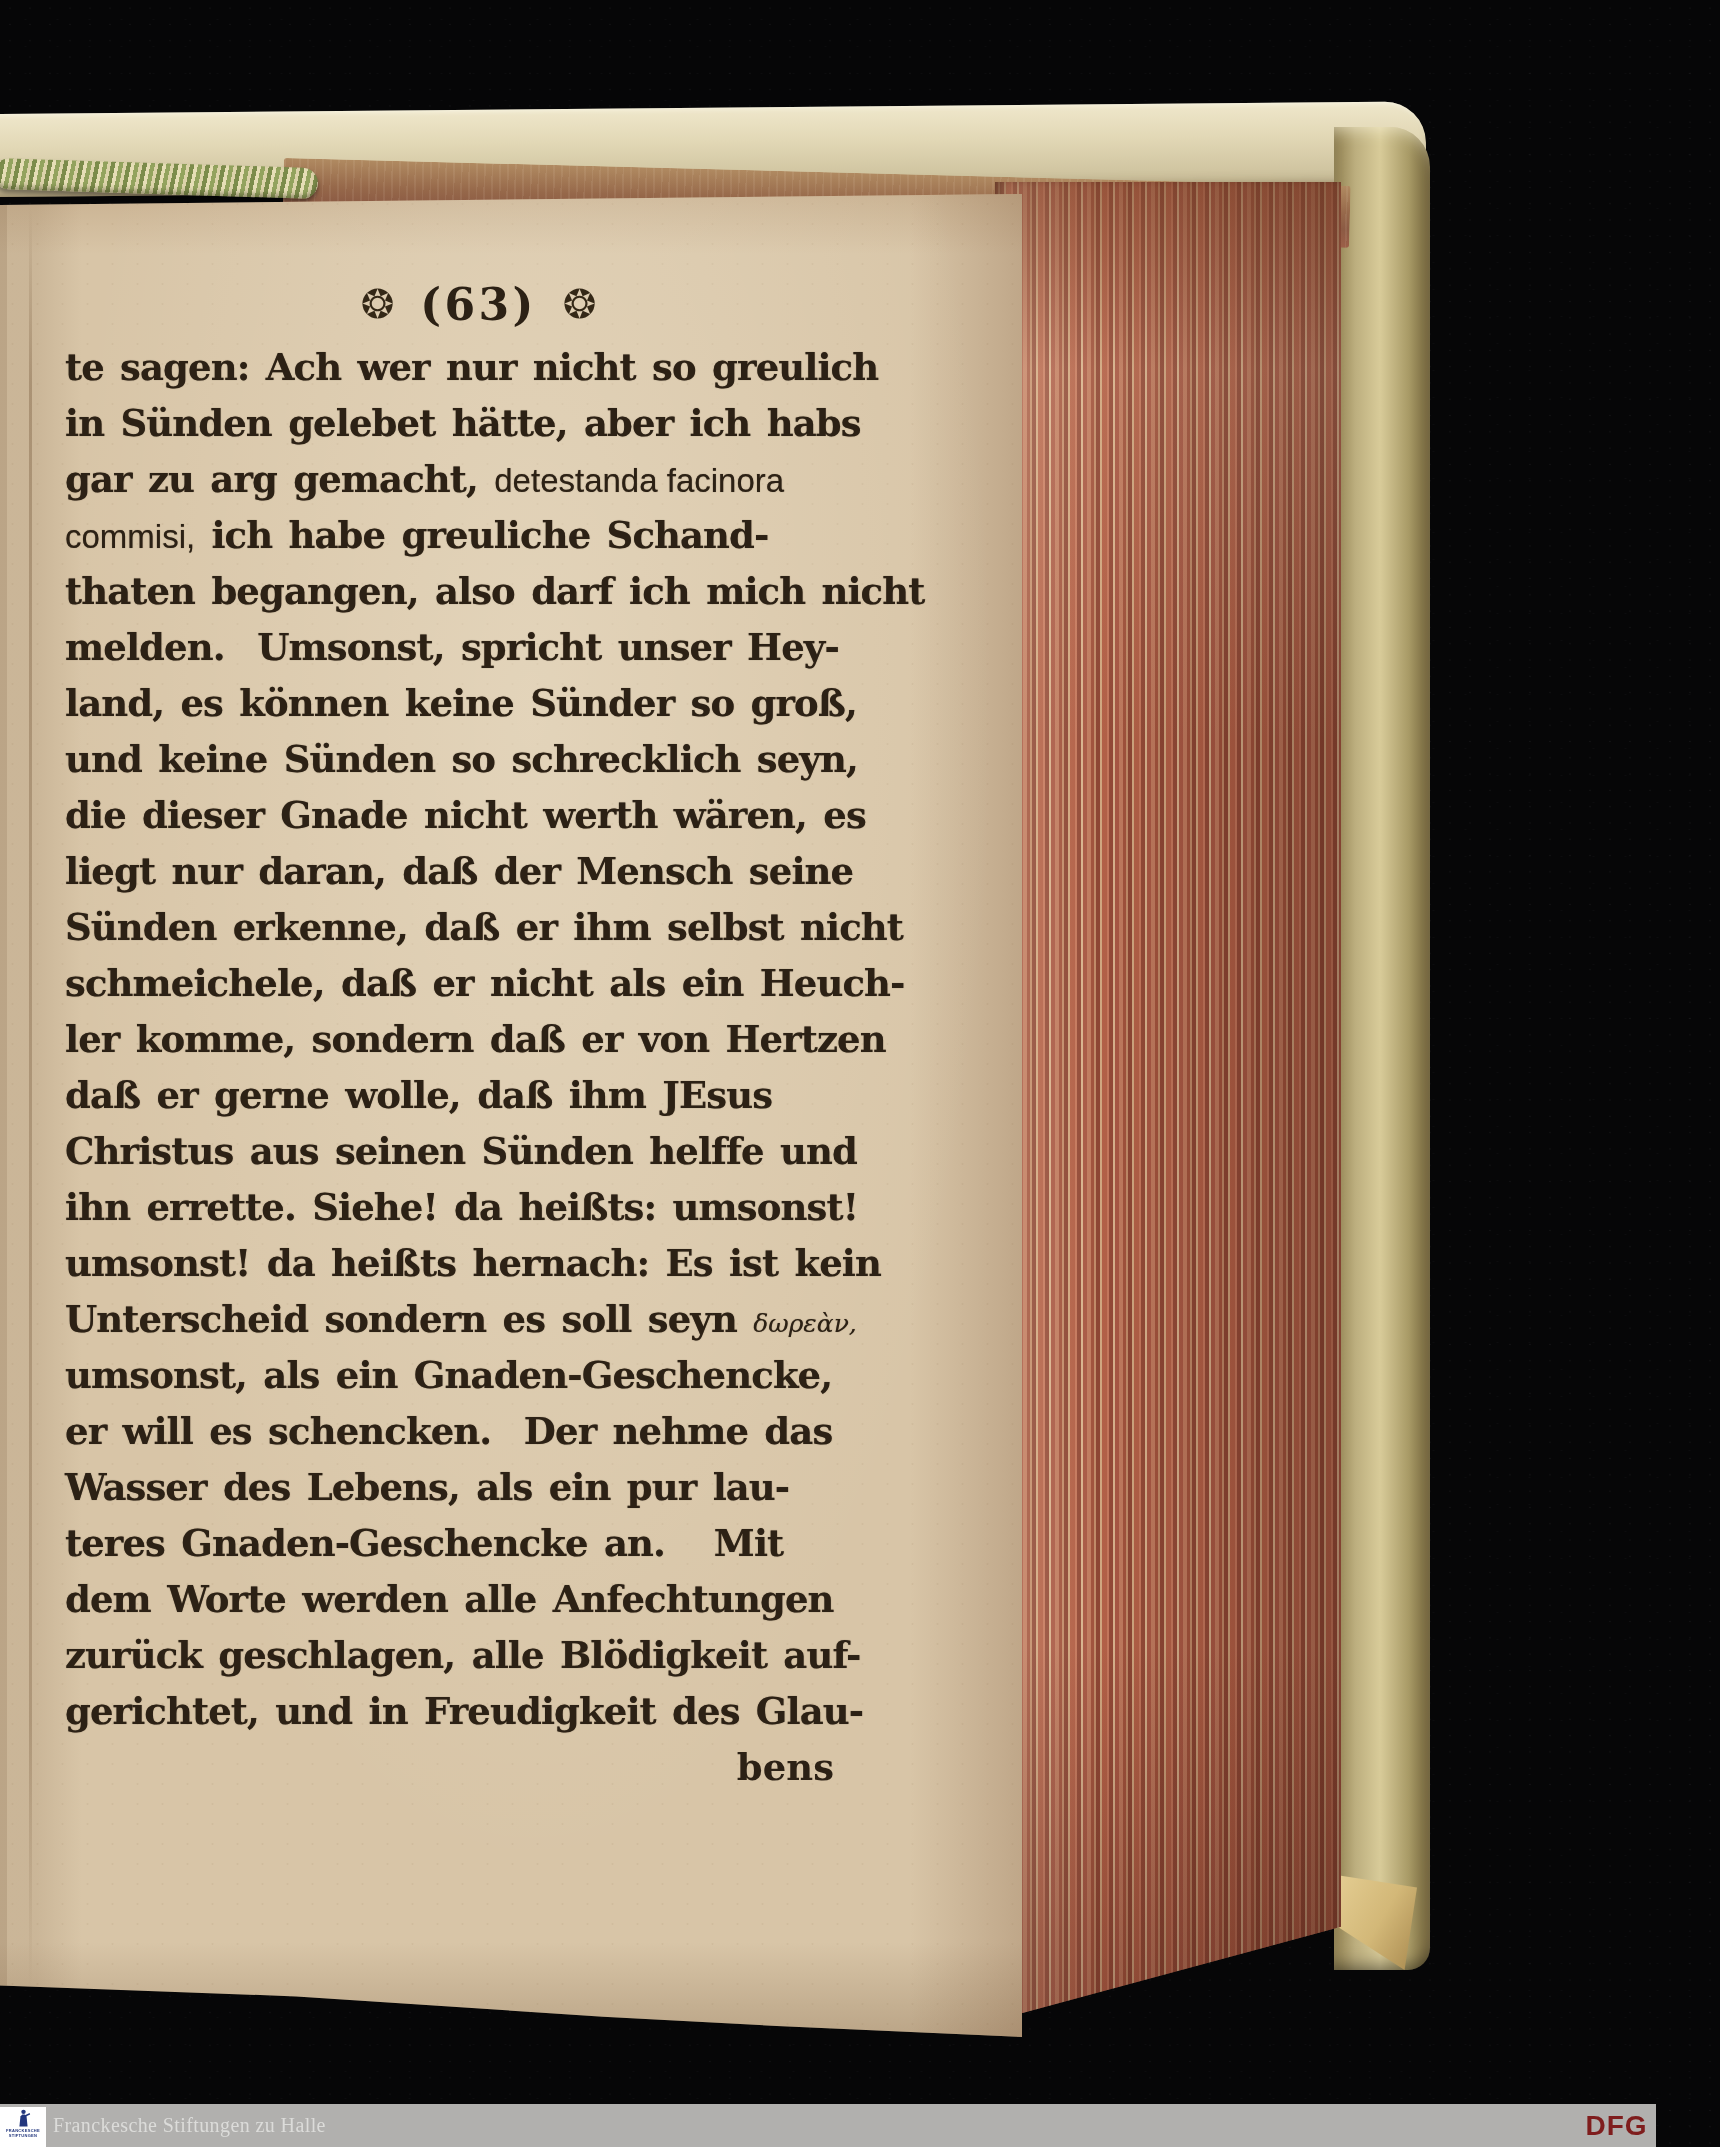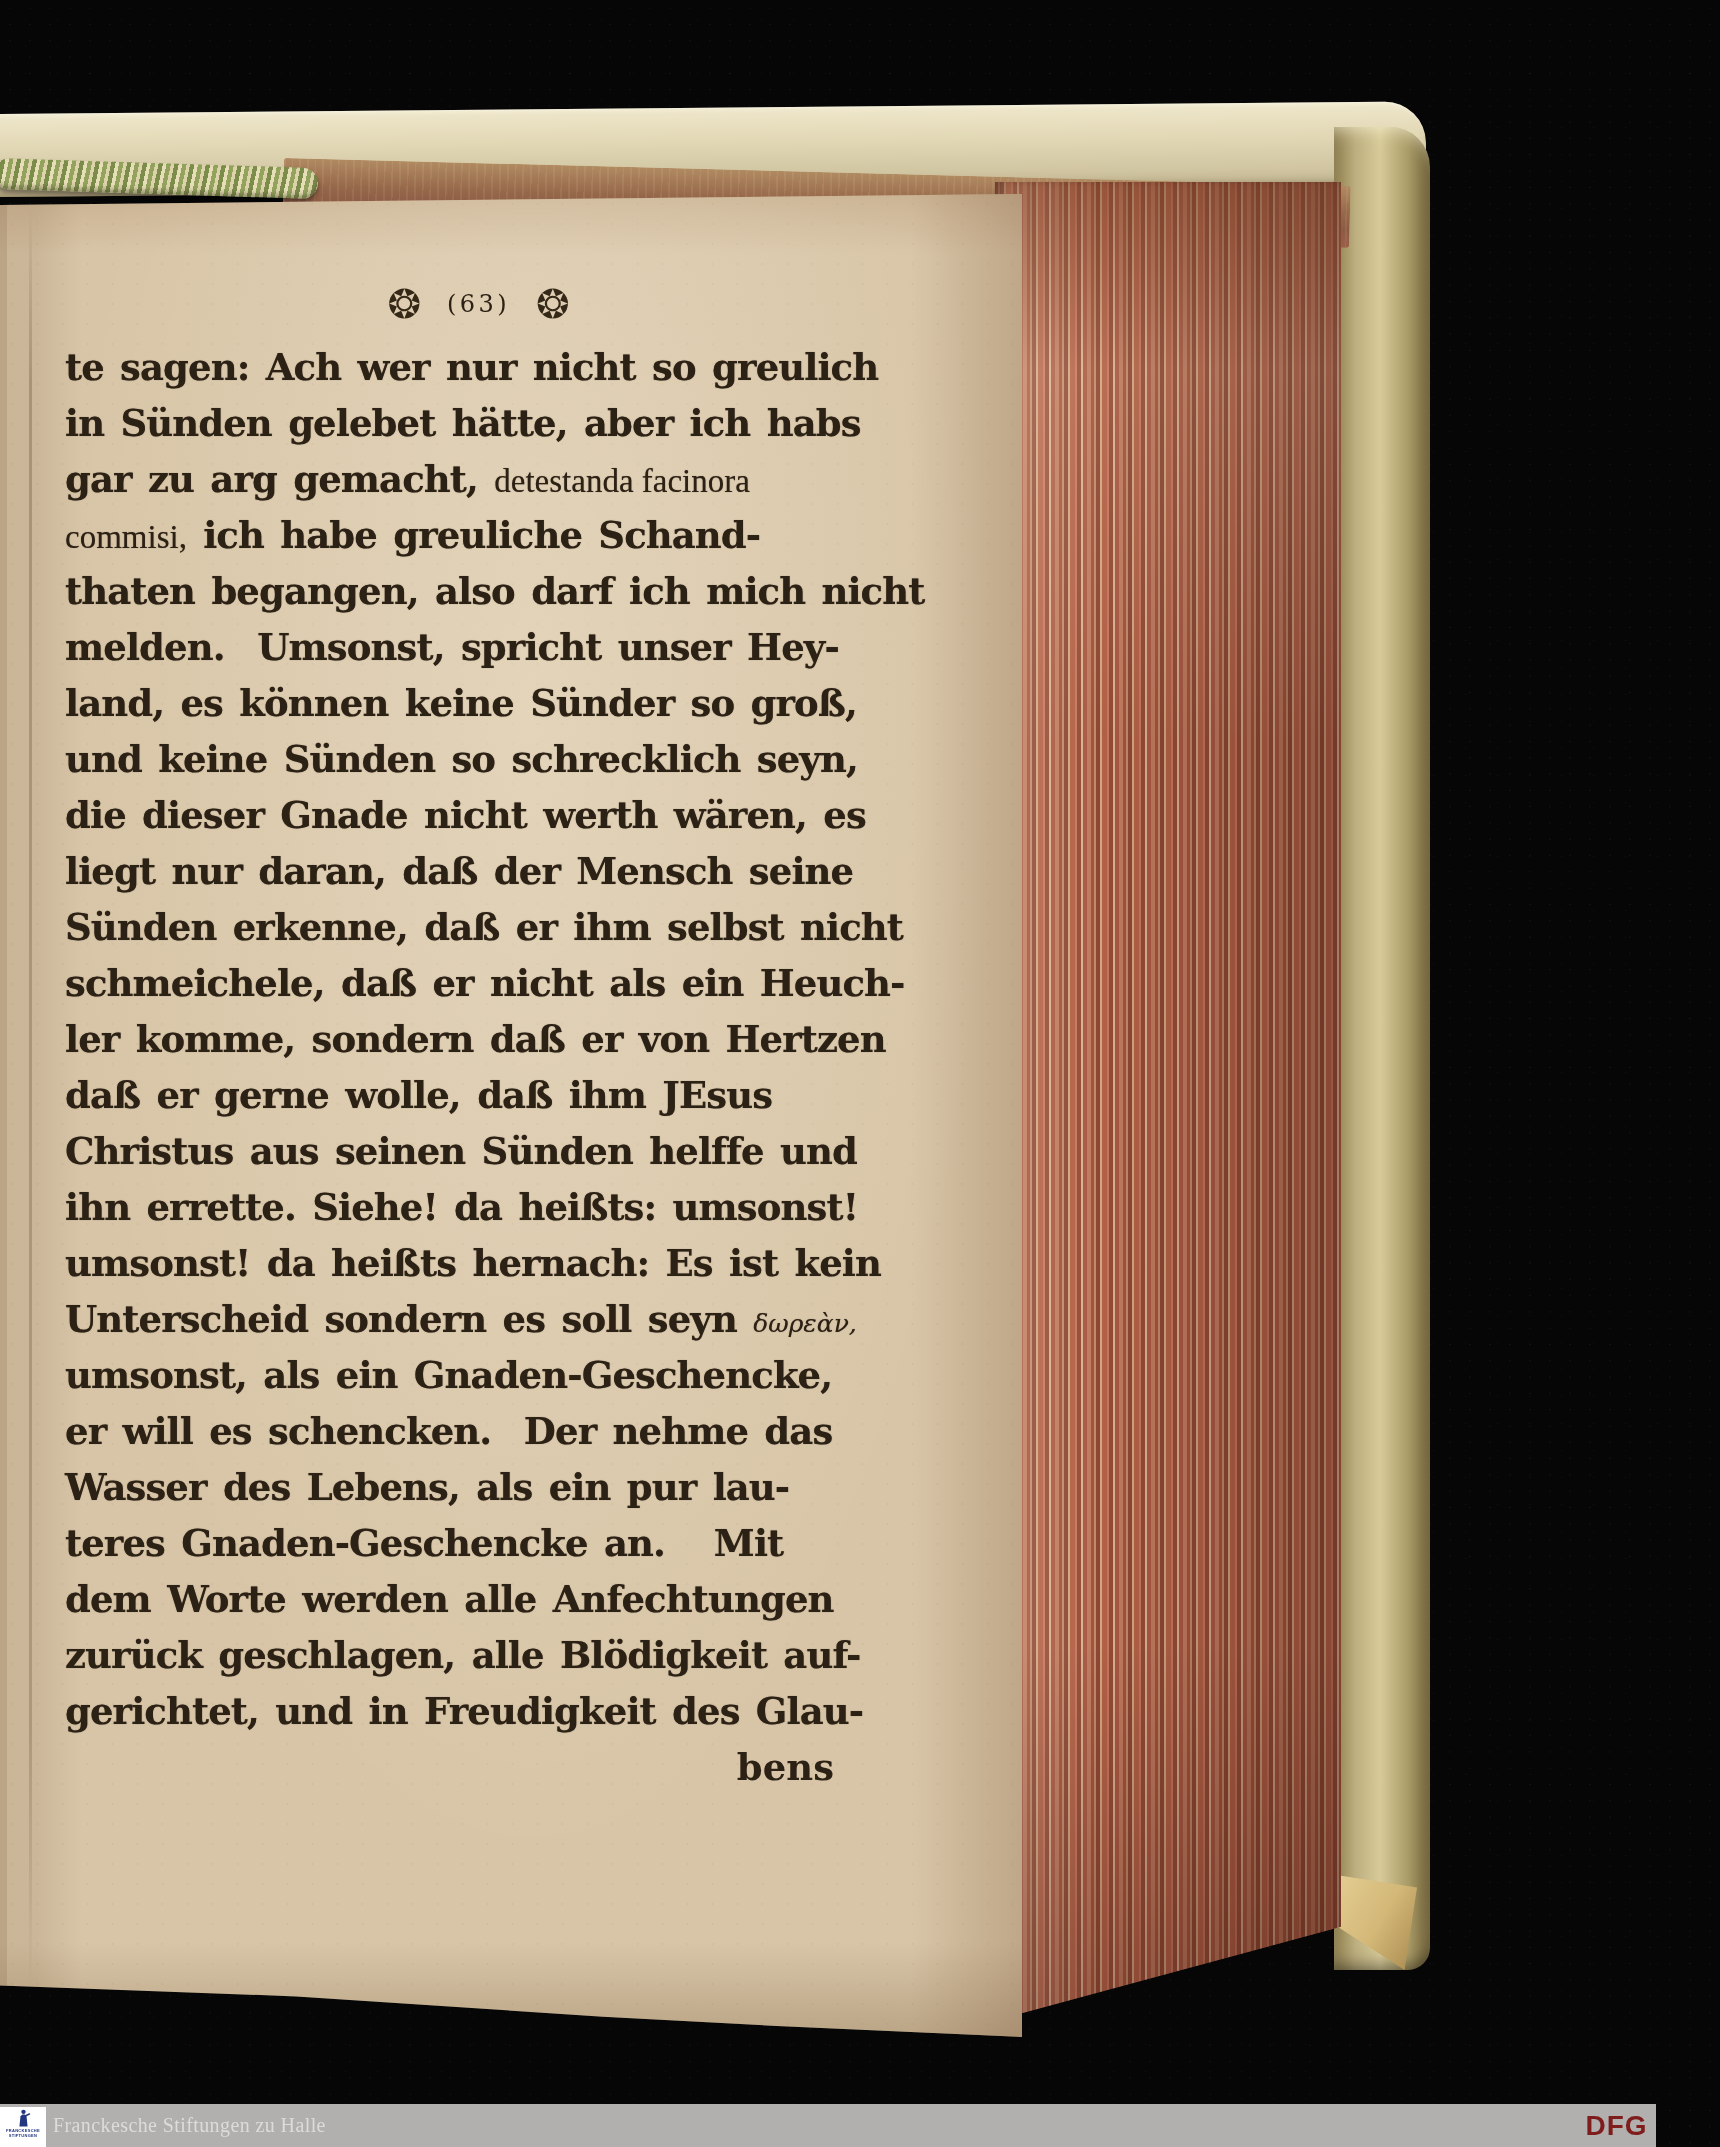--- a/index.html
+++ b/index.html
@@ -79,25 +79,25 @@
   
   .text-block{
     position:absolute;left:65px;top:272px;width:917px;z-index:7;
     color:#2c2115;
   }
   .page-header{
     display:flex;align-items:center;justify-content:center;gap:26px;
     height:64px;margin-bottom:8.6px;transform:translateX(-45px);
   }
   .orn{font-family:"DejaVu Sans",sans-serif;font-size:40px;color:#342817;}
-  .pnum{font-size:24px;font-weight:normal;letter-spacing:3.4px;}
+  .pnum{font-size:44px;font-weight:bold;letter-spacing:3.4px;}
   .line{height:56px;white-space:pre;}
   .seg{text-shadow:0 0 0.9px rgba(40,25,10,.55);}
   .f-fr{font-family:"DejaVu Serif",serif;font-weight:bold;font-size:37px;letter-spacing:-0.9px;word-spacing:4.3px;}
-  .f-la{font-family:Liberation Serif, serif;font-weight:normal;font-size:33px;}
+  .f-la{font-family:Liberation Sans, sans-serif;font-weight:normal;font-size:33px;}
   .f-gr{font-family:"DejaVu Serif",serif;font-weight:normal;font-style:italic;font-size:25px;}
   .catchword-line{height:57px;text-align:right;padding-right:148px;
     font-family:"DejaVu Serif",serif;font-weight:bold;font-size:37px;}
   
   .footer-bar{
     position:absolute;left:0;top:2104px;width:1656px;height:43px;z-index:20;
     background:#b1b0ae;
   }
   .logo-box{
     position:absolute;left:0;top:2.6px;width:46px;height:40px;background:#ffffff;

